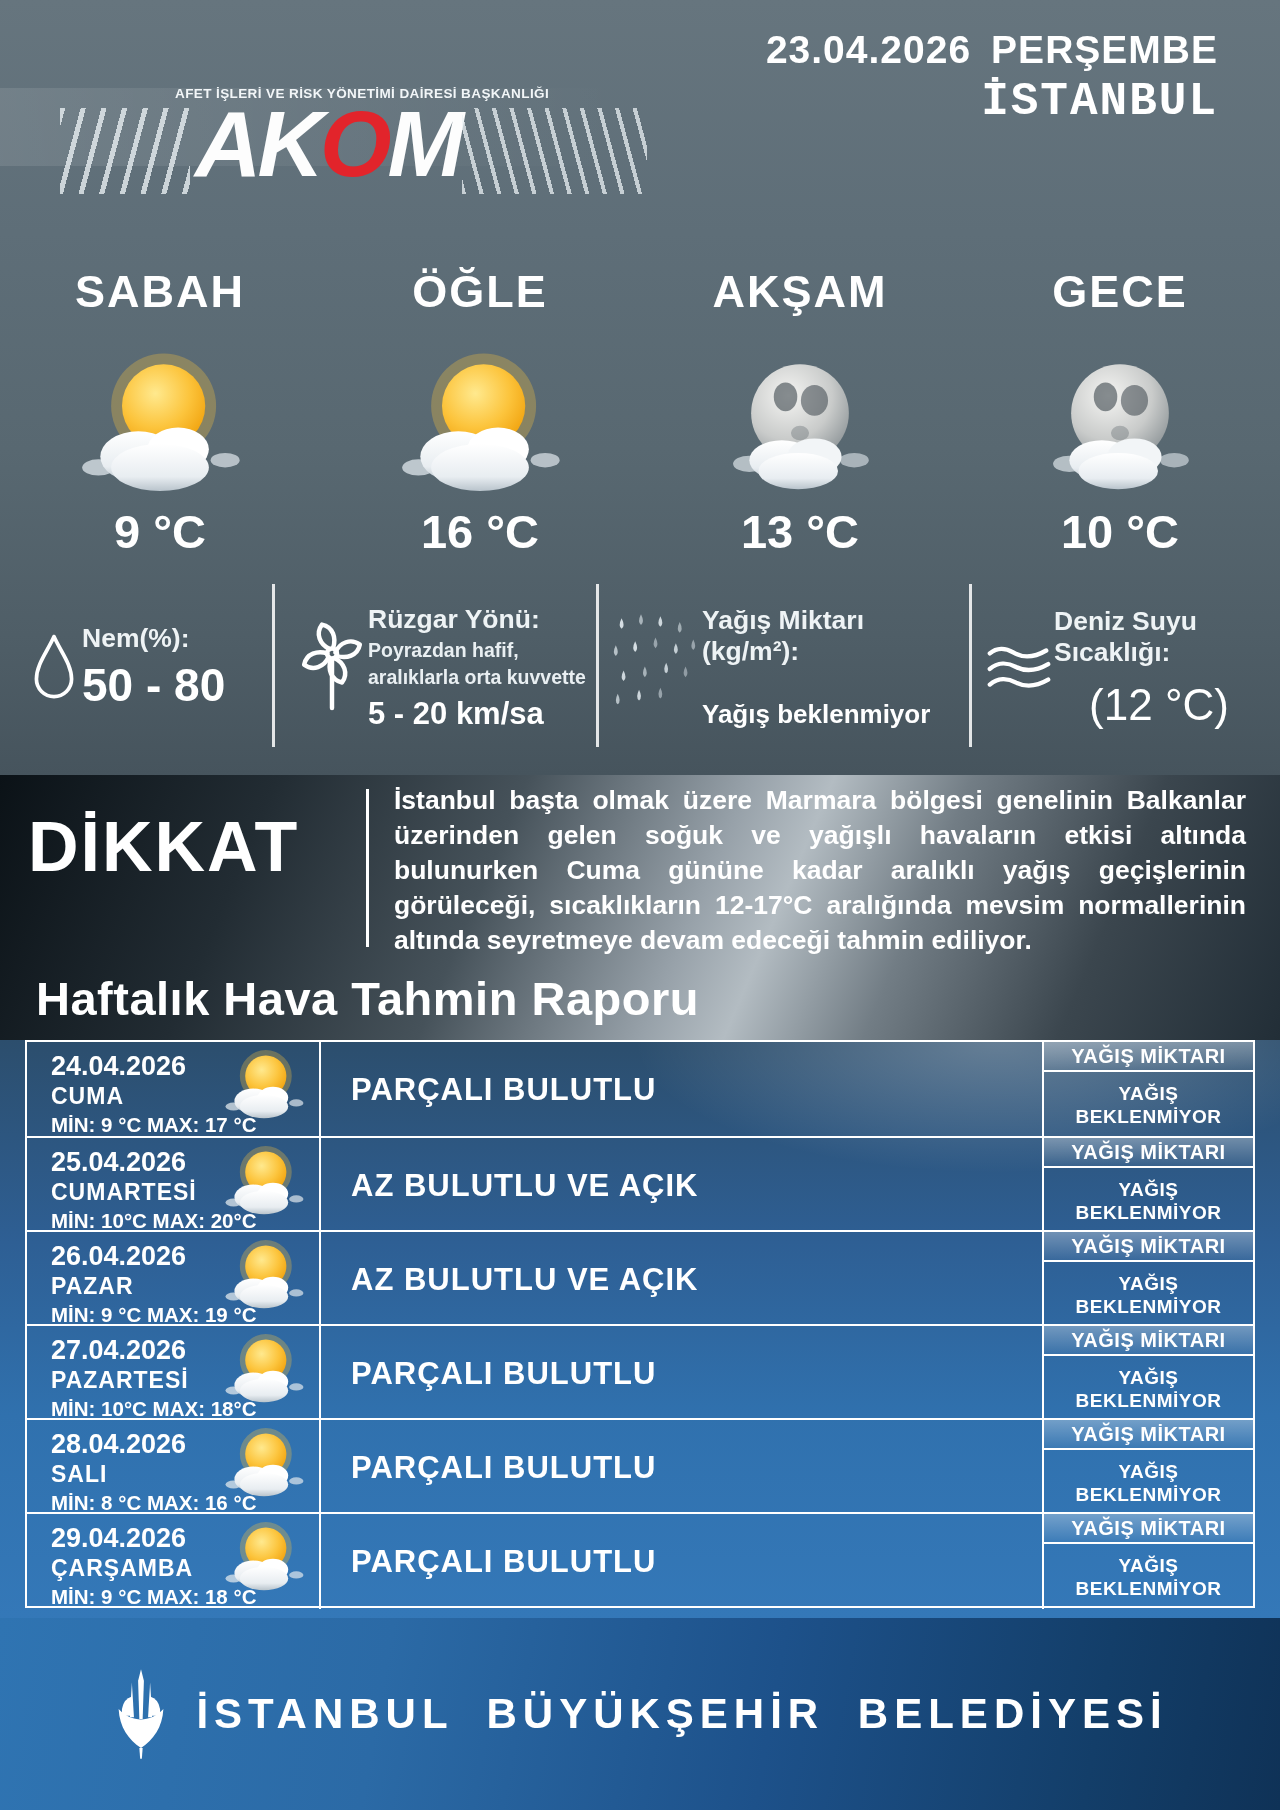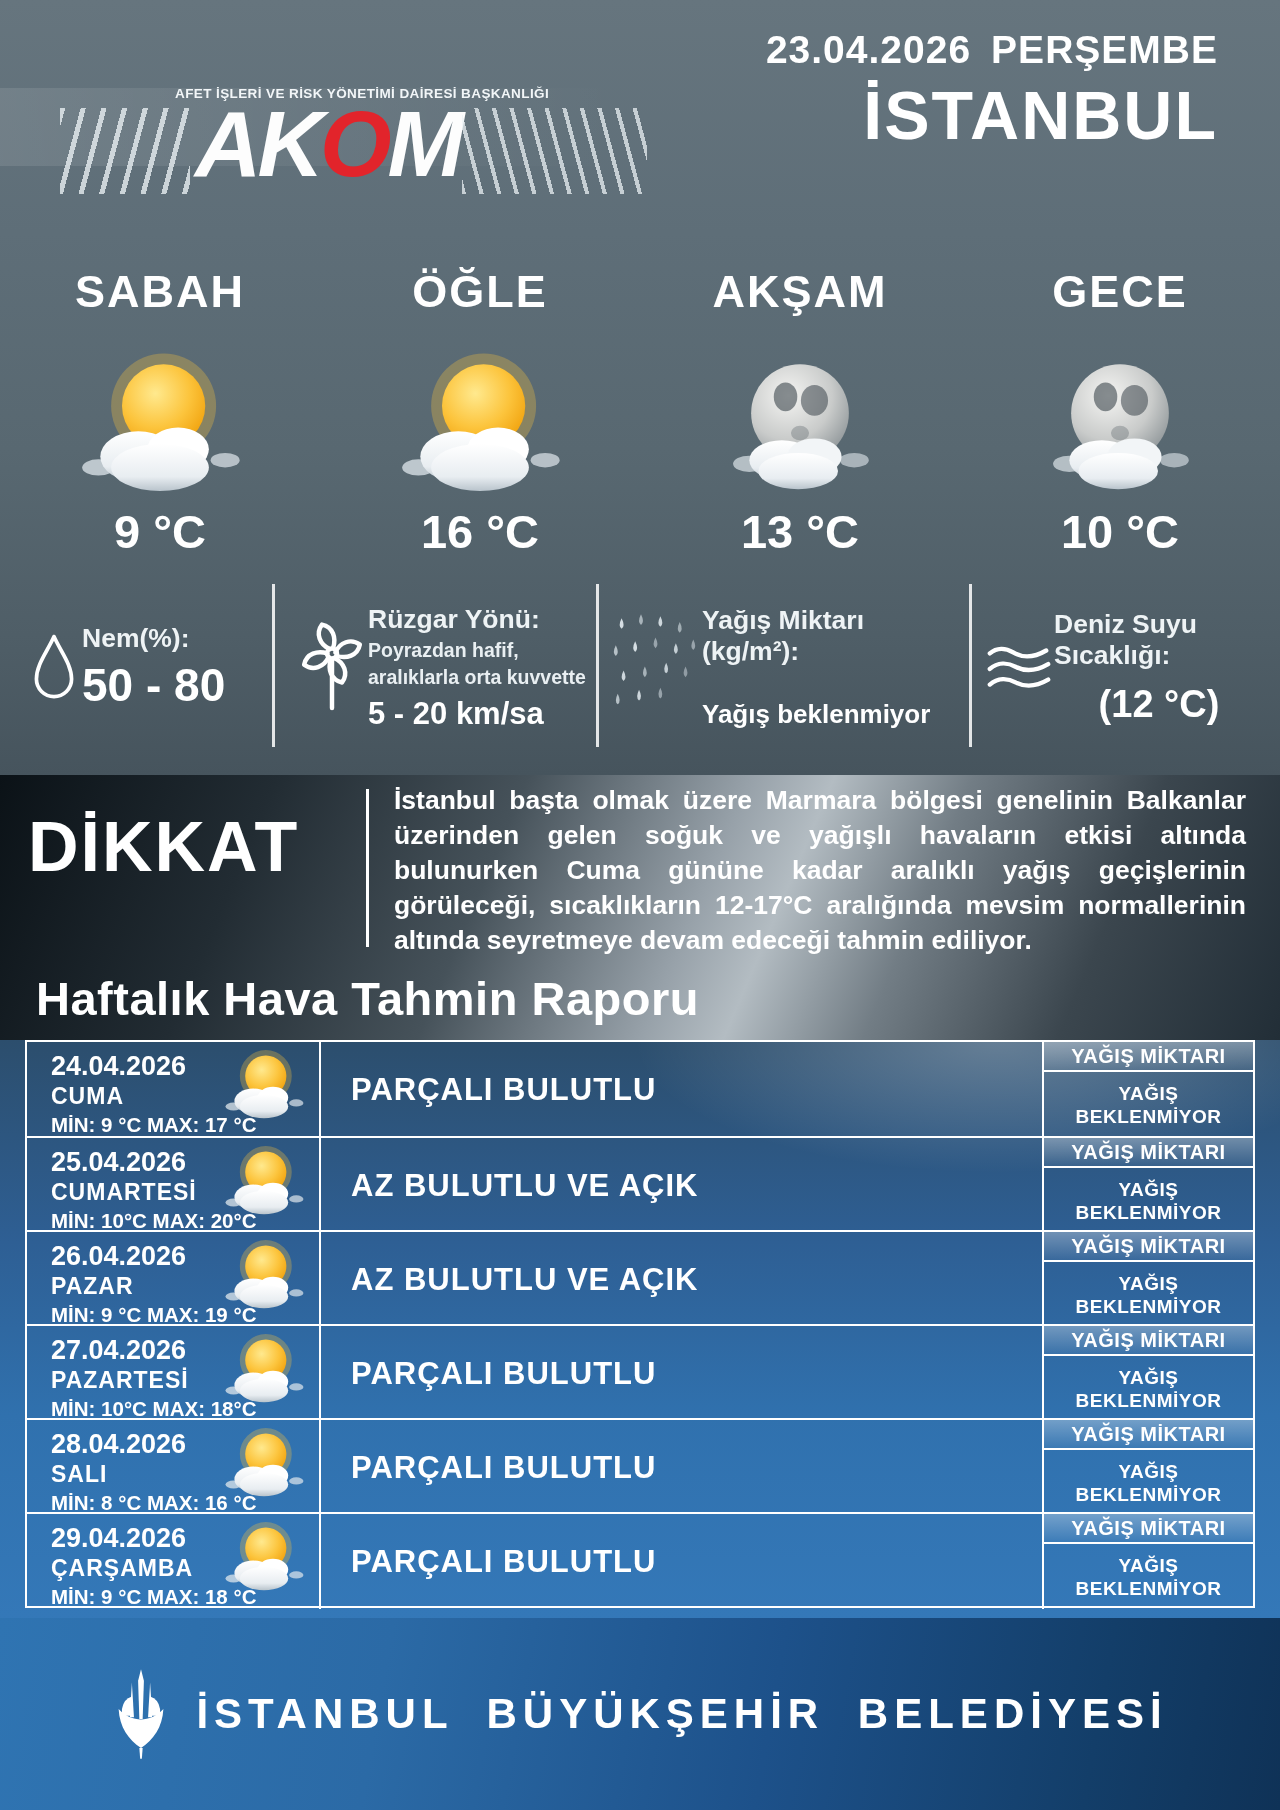--- a/index.html
+++ b/index.html
@@ -35,21 +35,21 @@
     left:60px; width:130px;
     background:repeating-linear-gradient(105deg, rgba(238,244,247,.95) 0 5px, rgba(238,244,247,0) 5px 20px);
   }
   .stripes-right {
     left:462px; width:185px;
     background:repeating-linear-gradient(75deg, rgba(238,244,247,.9) 0 4px, rgba(238,244,247,0) 4px 17px);
   }
   .date-block { position:absolute; right:62px; top:28px; text-align:right; }
   .date-line { font-size:39px; font-weight:bold; letter-spacing:1px; white-space:nowrap; }
   .date-line .day-name { margin-left:20px; }
-  .city { font-size:68px; font-weight:bold; letter-spacing:2px; margin-top:4px; }
+  .city { font-size:46px; font-weight:bold; letter-spacing:2px; margin-top:4px;font-family:Liberation Mono, monospace; }
 
   
   .periods { position:absolute; top:210px; left:0; right:0; height:350px; display:flex; }
   .period { flex:1; display:flex; flex-direction:column; align-items:center; }
   .p-label { margin-top:56px; font-size:45px; font-weight:bold; letter-spacing:2px; }
   .icon-lg { margin-top:30px; width:184px; height:152px; }
   .icon-lg svg { width:100%; height:100%; }
   .p-temp { margin-top:4px; font-size:47px; font-weight:bold; }
 
   
@@ -60,21 +60,21 @@
   .cond svg { flex:none; }
   #cond-hum  { left:26px;  width:238px; }
   #cond-wind { left:296px; width:295px; }
   #cond-rain { left:610px; width:352px; }
   #cond-sea  { left:984px; width:280px; }
   .c-label { font-size:26.5px; font-weight:bold; color:#eef3f5; }
   .c-desc  { font-size:19.5px; line-height:24px; font-weight:bold; color:#e9eff2; margin-top:3px; }
   .c-value-xl { font-size:46px; font-weight:bold; margin-top:4px; }
   .c-value-lg { font-size:31px; font-weight:bold; margin-top:7px; }
   .c-value-md { font-size:26px; font-weight:bold; margin-top:32px; }
-  .c-value-sea { font-size:38px; font-weight:bold; margin-top:12px; text-align:center; }
+  .c-value-sea { font-size:44px; font-weight:normal; margin-top:12px; text-align:center; }
 
   
   .metal {
     position:absolute; top:775px; left:0; right:0; height:265px;
     background:linear-gradient(113deg,#0b1217 0%,#222c33 20%,#46525a 38%,#97a1a9 54%,#b3bcc2 60%,#727d85 70%,#3b464e 84%,#222e37 100%);
   }
   .warning { position:relative; height:185px; }
   .dikkat { position:absolute; left:28px; top:32px; font-size:70px; font-weight:bold; letter-spacing:2px;text-align:right; }
   .wrule { position:absolute; left:366px; top:14px; height:158px; width:3px; background:#ffffff; }
   .wtext {

